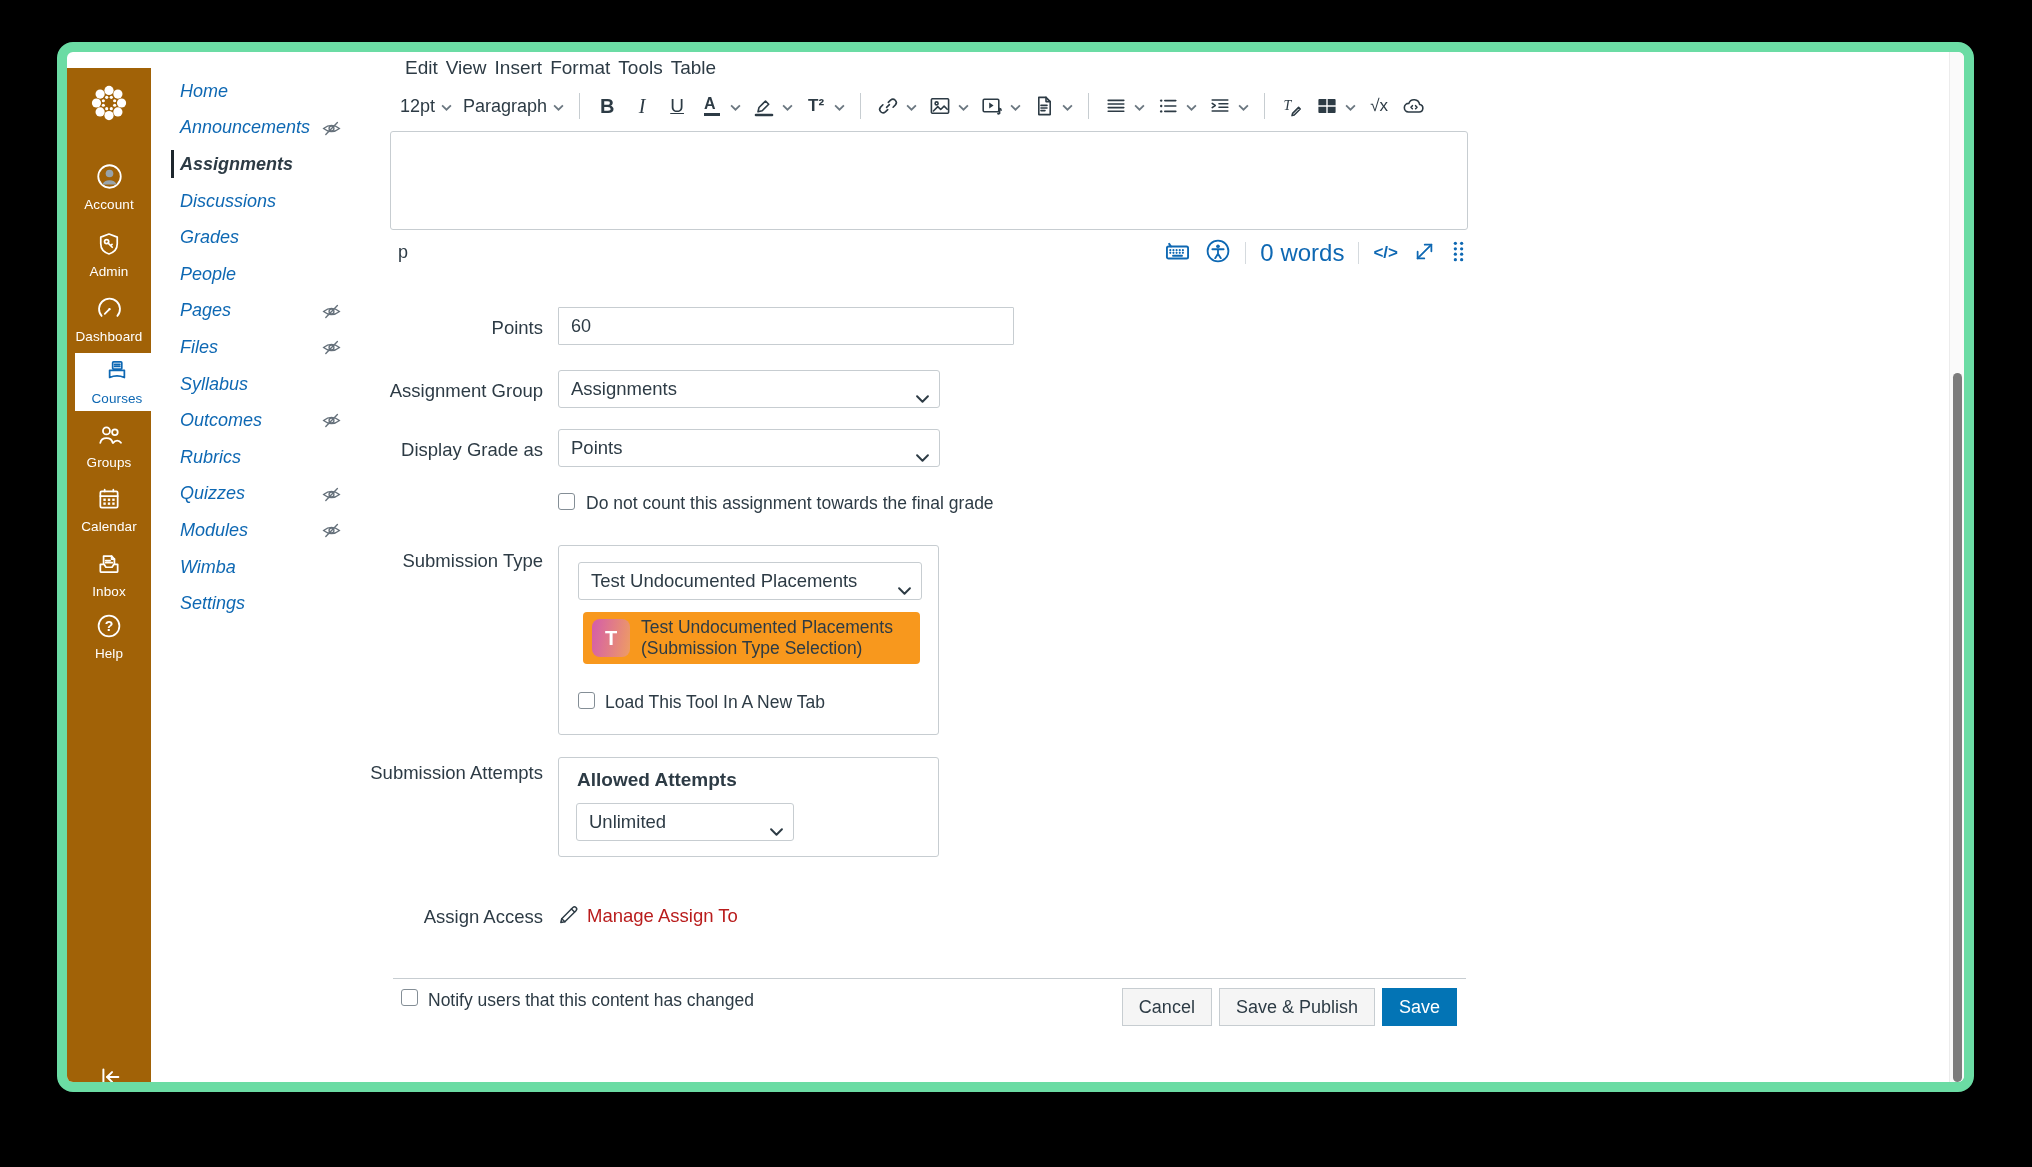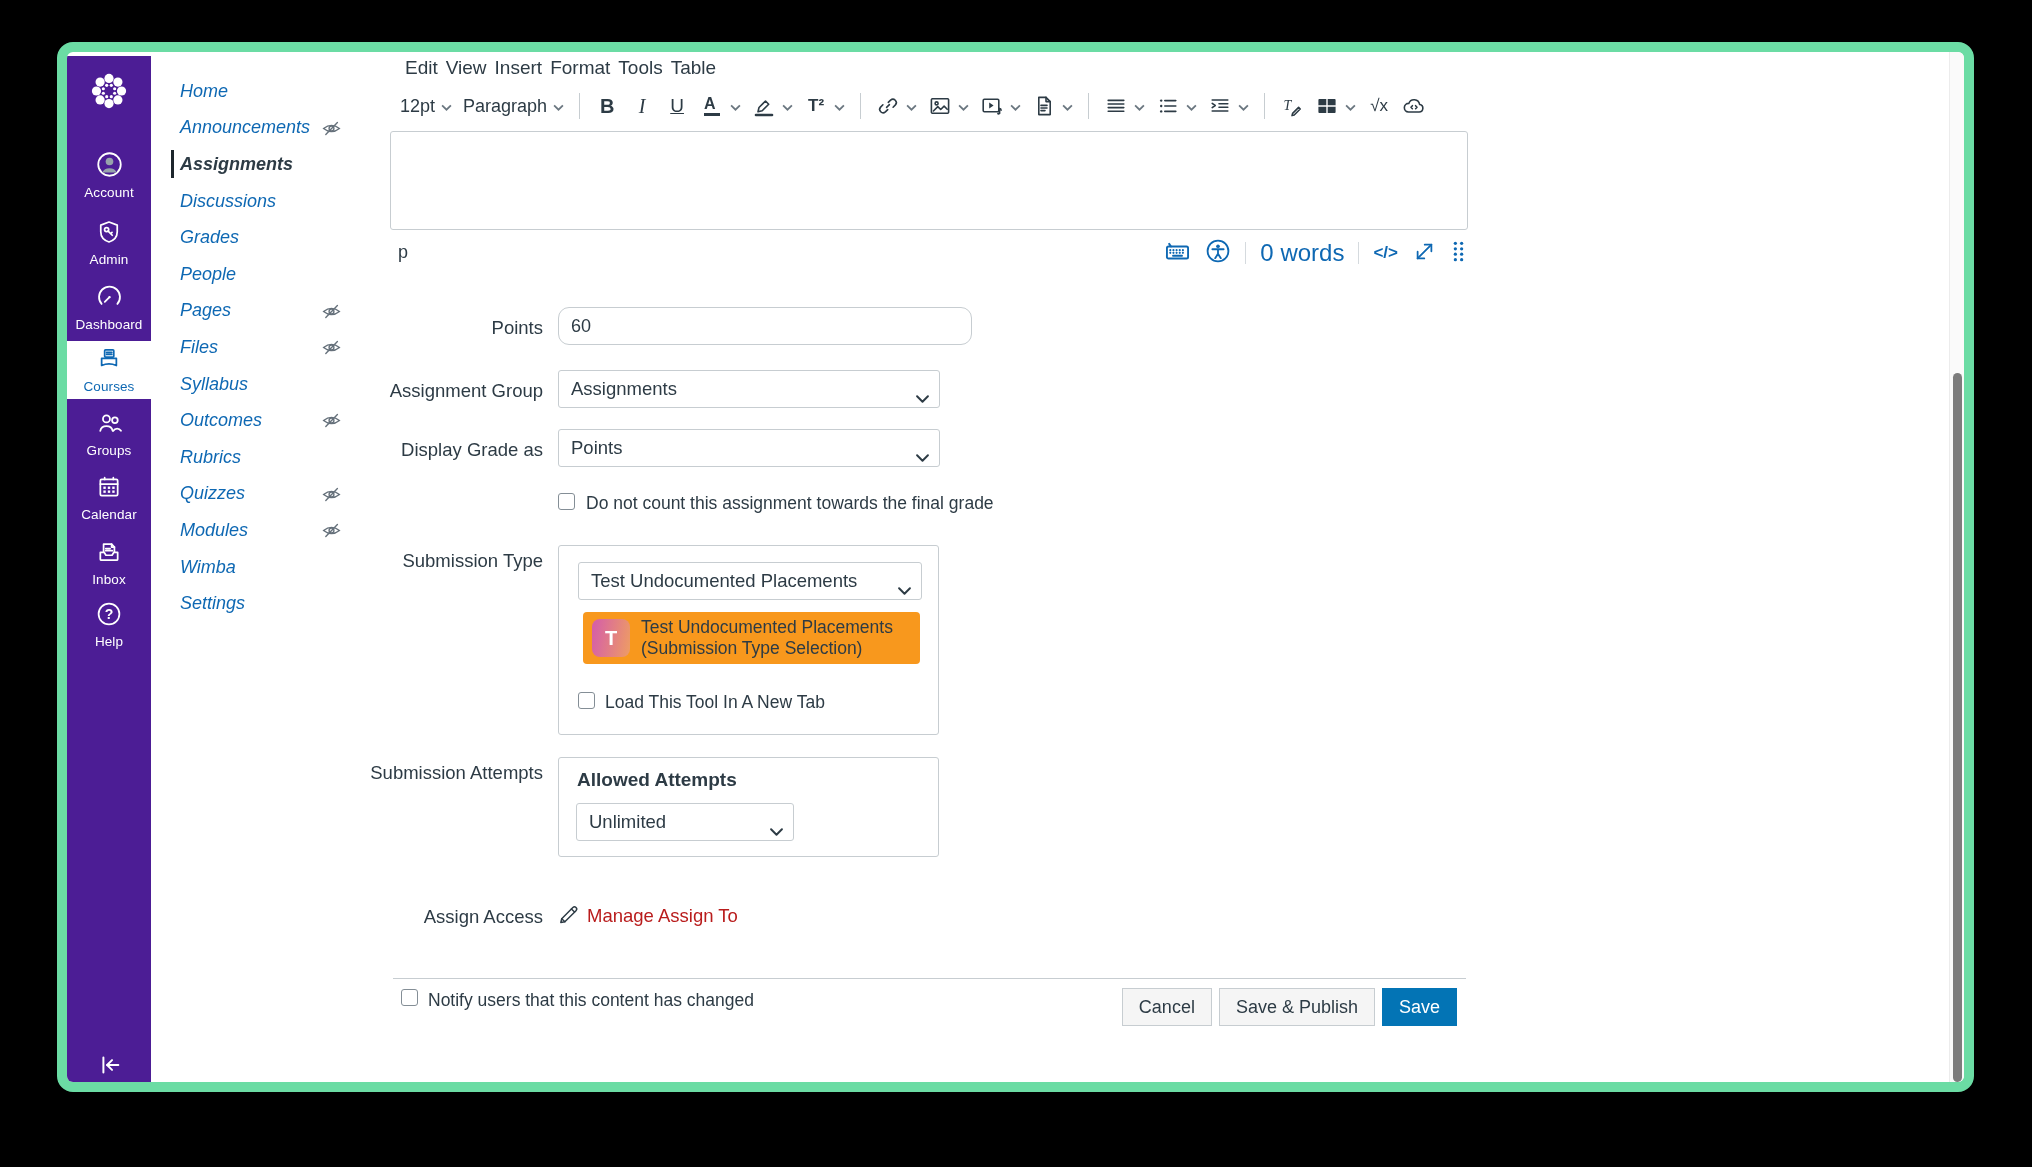--- a/index.html
+++ b/index.html
@@ -2,26 +2,26 @@
 <html><head>
 <meta charset="utf-8">
 <style>
   html,body{margin:0;padding:0;}
   body{width:2032px;height:1167px;background:#000;position:relative;overflow:hidden;
        font-family:"Liberation Sans","DejaVu Sans",sans-serif;color:#2D3B45;}
   .window{position:absolute;left:57px;top:42px;width:1897px;height:1030px;
           border:10px solid #6BDCA4;border-radius:16px;background:#fff;overflow:hidden;}
 
   
-  .gnav{position:absolute;left:0;top:4px;width:84px;height:1030px;background:#4c1d95;}
+  .gnav{position:absolute;left:0;top:16px;width:84px;height:1030px;background:#a16207;}
   .gn-logo{position:absolute;top:12px;left:0;width:84px;text-align:center;cursor:pointer;}
   .gn-item{position:absolute;left:0;width:84px;text-align:center;color:#fff;cursor:pointer;padding-top:5px;}
   .gn-item .gn-lb{display:block;font-size:13.5px;margin-top:3px;letter-spacing:.1px;}
   .gn-item svg{stroke:#fff;fill:none;stroke-width:1.6;stroke-linecap:round;stroke-linejoin:round;}
-  .gn-item.active{background:#fff;height:53px;color:#0E68B3;}
+  .gn-item.active{background:#fff;height:53px;color:#0E68B3;margin-left:8px;}
   .gn-item.active svg{stroke:#0E68B3;}
   .gn-collapse{position:absolute;top:995px;left:0;width:84px;text-align:center;cursor:pointer;}
   .gn-collapse svg{stroke:#fff;fill:none;stroke-width:1.7;stroke-linecap:round;stroke-linejoin:round;}
 
   
   .cnav{position:absolute;left:113px;top:21px;width:230px;}
   .cn-item{height:36.6px;display:flex;align-items:center;position:relative;
            color:#0E68B3;font-size:18px;cursor:pointer;font-style:italic;}
   .cn-item.active{color:#2D3B45;font-weight:700;}
   .cn-item.active .abar{position:absolute;left:-9px;top:4px;width:3px;height:28px;background:#1d262c;}
@@ -48,22 +48,22 @@
               border:1px solid #C7CDD1;border-radius:3px;background:#fff;}
   .sb-el{position:absolute;left:331px;top:190px;font-size:18px;cursor:pointer;}
   .statusbar{position:absolute;top:184px;right:498px;height:34px;display:flex;align-items:center;gap:14px;}
   .statusbar .sdiv{width:1px;height:22px;background:#D5DADE;}
   .statusbar svg{stroke:#0E68B3;fill:none;stroke-width:1.7;stroke-linecap:round;stroke-linejoin:round;}
   .blue-t{color:#0E68B3;font-size:24px;cursor:pointer;}
   .code-t{color:#0E68B3;font-size:17px;font-weight:600;cursor:pointer;}
 
   
   .f-label{position:absolute;width:220px;left:256px;text-align:right;font-size:18.5px;color:#2D3B45;}
-  .t-input{position:absolute;left:491px;width:414px;height:38px;box-sizing:border-box;
-           border:1px solid #C7CDD1;border-radius:11px;font-size:18px;color:#2D3B45;
+  .t-input{position:absolute;left:491px;width:456px;height:38px;box-sizing:border-box;
+           border:1px solid #C7CDD1;border-radius:1px;font-size:18px;color:#2D3B45;
            padding:12px 12px;font-family:inherit;}
   .sel{box-sizing:border-box;height:38px;border:1px solid #C7CDD1;border-radius:3px;background:#fff;
        display:flex;align-items:center;padding:0 34px 0 12px;font-size:18.5px;color:#2D3B45;
        position:absolute;cursor:pointer;}
   .sel .schev{position:absolute;right:10px;top:15px;}
   .sel .schev svg{stroke:#2D3B45;fill:none;stroke-width:1.8;stroke-linecap:round;stroke-linejoin:round;}
   .cb{position:absolute;width:17px;height:17px;box-sizing:border-box;border:1px solid #848E96;
       border-radius:3px;background:#fff;cursor:pointer;}
   .cb-label{position:absolute;font-size:17.5px;color:#2D3B45;}
   .panel{position:absolute;left:491px;width:381px;box-sizing:border-box;border:1px solid #C7CDD1;

